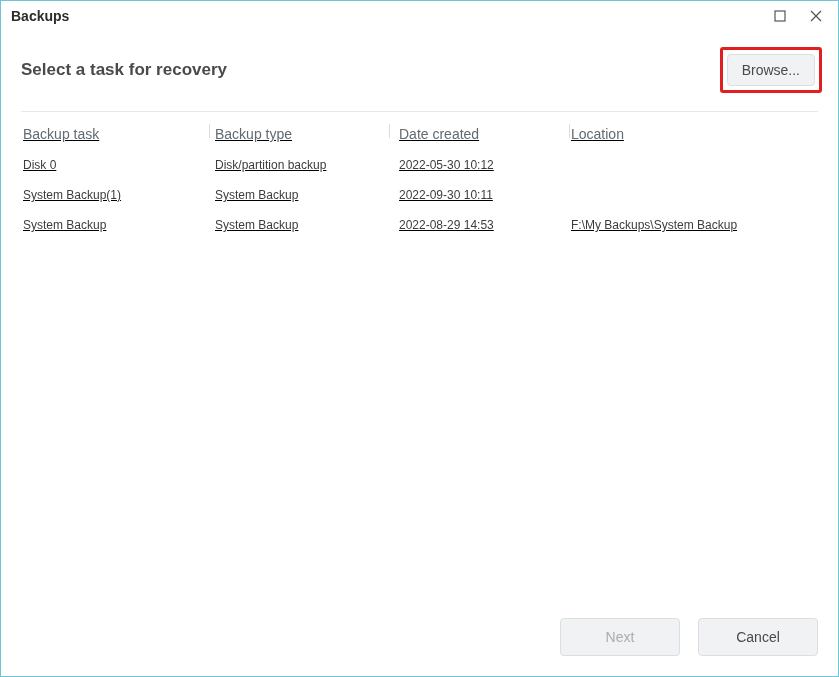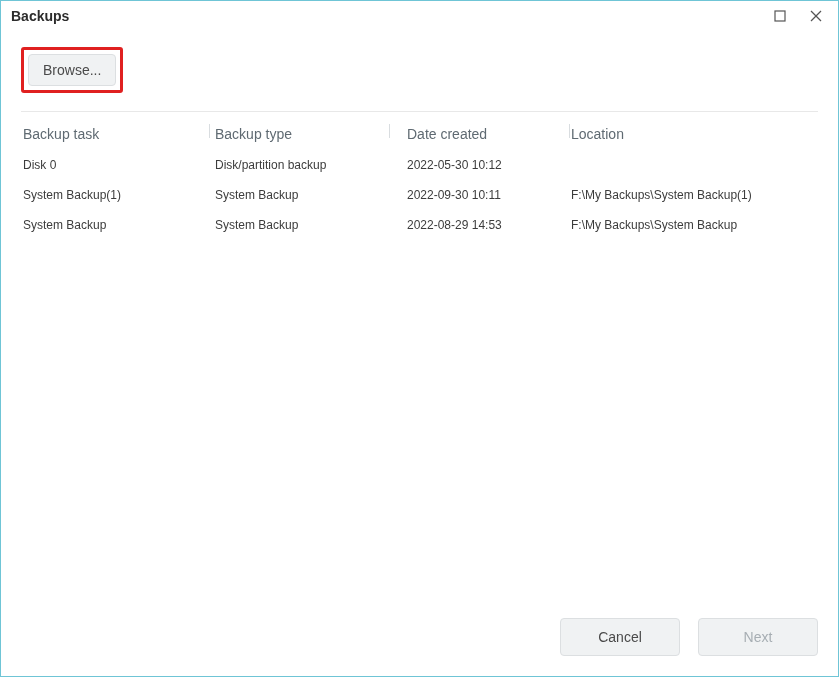--- a/index.html
+++ b/index.html
@@ -89,30 +89,31 @@
       font-family: inherit;
       min-width: 100px;
     }
     .btn-browse {
       min-width: 84px;
       padding: 7px 14px;
     }
     .table-wrap {
       flex: 1;
       overflow: auto;
+      text-decoration: underline;
     }
     .table-header {
       display: flex;
       padding: 14px 0 8px 0;
       color: #5f6a72;
       font-size: 14px;
     }
     .col-task { width: 190px; padding-left: 2px; }
     .col-type { width: 180px; padding-left: 4px; }
-    .col-date { width: 180px; padding-left: 16px; }
+    .col-date { width: 180px; padding-left: 8px; }
     .col-loc  { flex: 1; padding-left: 0; }
     .table-header .col-type,
     .table-header .col-date,
     .table-header .col-loc {
       position: relative;
     }
     .table-header .col-type::before,
     .table-header .col-date::before,
     .table-header .col-loc::before {
       content: "";
@@ -161,20 +162,21 @@
         <svg viewBox="0 0 12 12">
             <line x1="1" y1="1" x2="11" y2="11"></line>
             <line x1="11" y1="1" x2="1" y2="11"></line>
           </svg>
       </div>
     </div>
   </div>
 
   <div class="content">
     <div class="header-row">
+      <div class="header-title">Select a task for recovery</div>
       <div class="browse-highlight">
         <button class="btn btn-browse">Browse...</button>
       </div>
     </div>
 
     <div class="table-wrap">
       <div class="table-header">
         <div class="col-task">Backup task</div>
         <div class="col-type">Backup type</div>
         <div class="col-date">Date created</div>
@@ -183,30 +185,29 @@
       <div id="rows-container">
           <div class="table-row">
             <div class="col-task">Disk 0</div>
             <div class="col-type">Disk/partition backup</div>
             <div class="col-date">2022-05-30 10:12</div>
           </div>
           <div class="table-row">
             <div class="col-task">System Backup(1)</div>
             <div class="col-type">System Backup</div>
             <div class="col-date">2022-09-30 10:11</div>
-            <div class="col-loc">F:\My Backups\System Backup(1)</div>
           </div>
           <div class="table-row">
             <div class="col-task">System Backup</div>
             <div class="col-type">System Backup</div>
             <div class="col-date">2022-08-29 14:53</div>
             <div class="col-loc">F:\My Backups\System Backup</div>
           </div>
         </div>
     </div>
   </div>
 
   <div class="footer">
+    <button class="btn btn-footer btn-next">Next</button>
     <button class="btn btn-footer">Cancel</button>
-    <button class="btn btn-footer btn-next">Next</button>
   </div>
 
 </div>
 
 </body></html>

